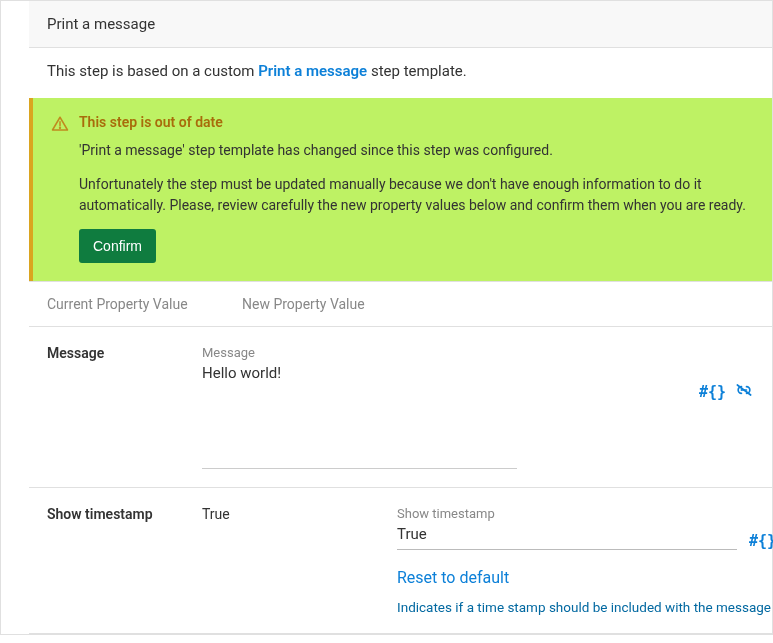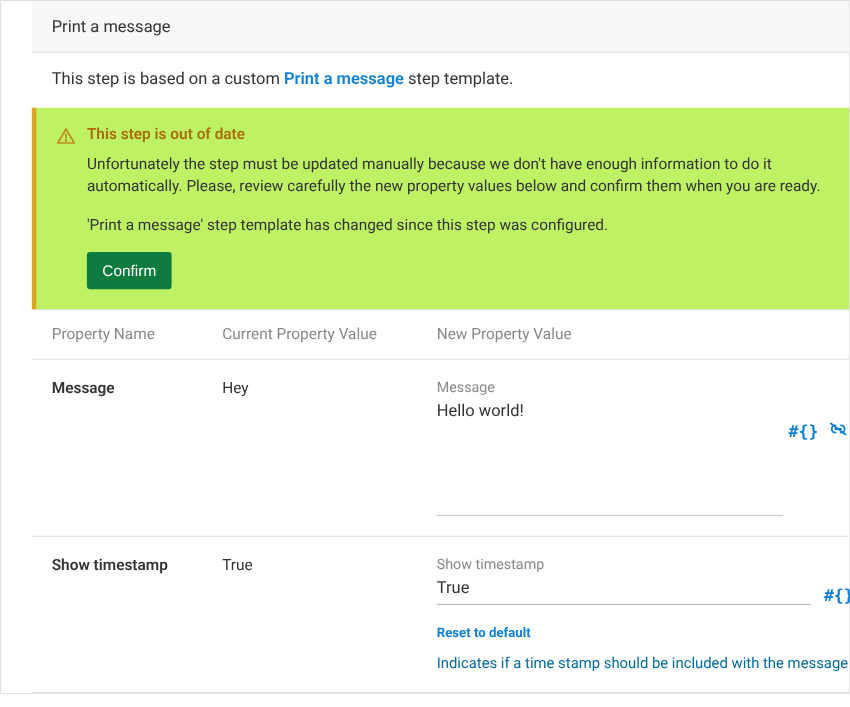--- a/index.html
+++ b/index.html
@@ -115,26 +115,25 @@
       width: 315px;
       margin-top: 80px;
     }
     .field-underline-short {
       border-bottom: 1px solid #bbb;
       width: 340px;
       margin-top: 4px;
     }
     .reset-link {
       color: #0d80d8;
-      font-size: 12px;
+      font-size: 16px;
       text-decoration: none;
       display: inline-block;
       margin-top: 18px;
       cursor: pointer;
-      font-weight: bold;
     }
     .help-text {
       color: #0369a1;
       font-size: 13.5px;
       margin-top: 12px;
     }
     .action-icon {
       color: #0d80d8;
       cursor: pointer;
       font-weight: 600;
@@ -158,36 +157,34 @@
     <div class="alert-row">
       <span class="alert-icon">
         <svg width="18" height="18" viewBox="0 0 24 24" fill="none" stroke="#c08a1e" stroke-width="2" stroke-linejoin="round" stroke-linecap="round">
           <path d="M12 3 L22 20 L2 20 Z"></path>
           <line x1="12" y1="9" x2="12" y2="14"></line>
           <circle cx="12" cy="17" r="0.6" fill="#c08a1e"></circle>
         </svg>
       </span>
       <div class="alert-body">
         <div class="alert-title">This step is out of date</div>
+        <p>'Print a message' step template has changed since this step was configured.</p>
         <p>Unfortunately the step must be updated manually because we don't have enough information to do it automatically. Please, review carefully the new property values below and confirm them when you are ready.</p>
-        <p>'Print a message' step template has changed since this step was configured.</p>
         <button class="confirm-btn">Confirm</button>
       </div>
     </div>
   </div>
 
   <div class="table-header">
-    <div class="col-name">Property Name</div>
     <div class="col-current">Current Property Value</div>
     <div class="col-new">New Property Value</div>
   </div>
 
   <div class="prop-row">
     <div class="col-name prop-name">Message</div>
-    <div class="col-current prop-current">Hey</div>
     <div class="col-new">
       <div class="field-label">Message</div>
       <div class="field-value">Hello world!</div>
       <div class="field-underline"></div>
     </div>
     <div class="col-actions">
       <span class="action-icon">#{}</span>
       <span class="action-icon">
         <svg width="20" height="14" viewBox="0 0 24 16" fill="none" stroke="#0d80d8" stroke-width="2" stroke-linecap="round">
           <path d="M9 8 a4 4 0 0 1 0 -0.01 M9 4 a4 4 0 1 0 0 8"></path>

